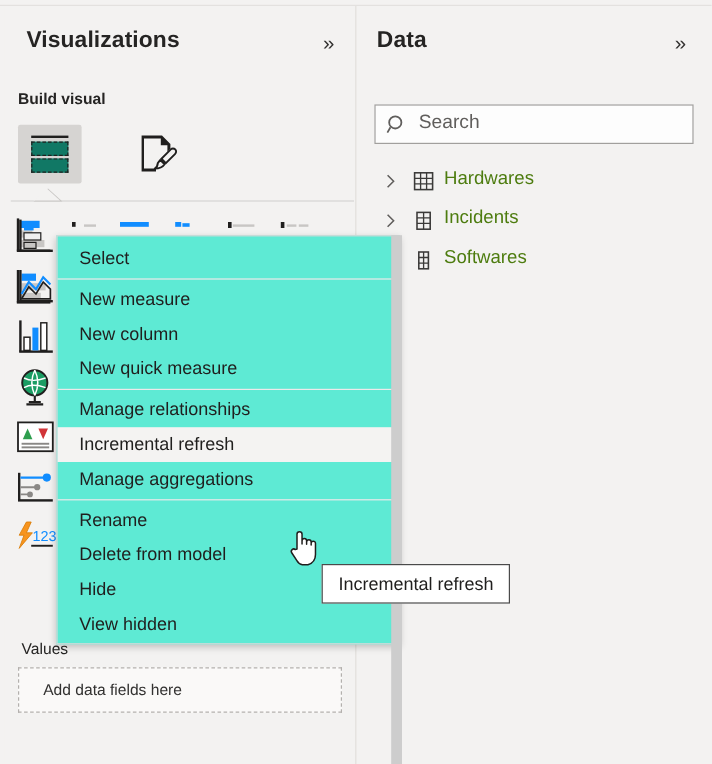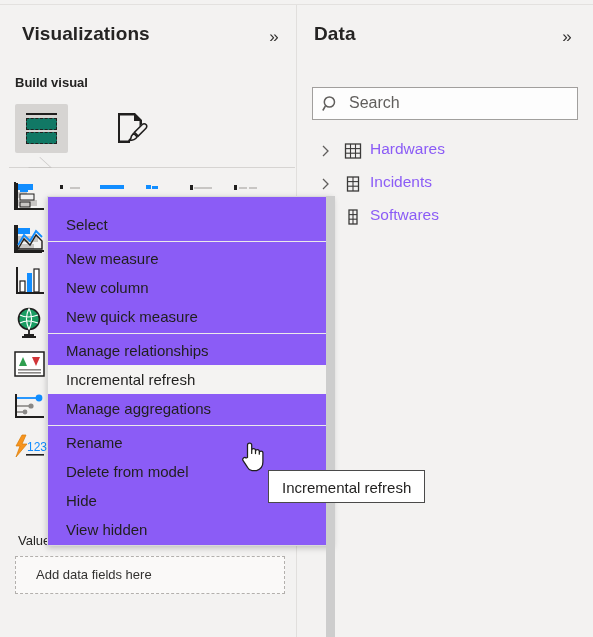--- a/index.html
+++ b/index.html
@@ -195,34 +195,34 @@
     position: absolute; left: 6px; top: 8px;
     width: 16px; height: 16px;
     color: #605e5c;
   }
   .tree-item .tbl-ico {
     position: absolute; left: 32px; top: 7px;
     width: 18px; height: 18px;
   }
   .tree-item .tlabel {
     position: absolute; left: 58px; top: 5px;
-    font-size: 15.5px; color: #8b5cf6;
+    font-size: 15.5px; color: #4d7c0f;
   }
 
   
   #context-menu {
     position: absolute;
     left: 47px; top: 196px;
     width: 286px;
-    background: #8b5cf6;
+    background: #5eead4;
     border: 1px solid #d9d9d9;
     box-shadow: 0 2px 6px rgba(0,0,0,.22);
     box-sizing: border-box;
     z-index: 40;
-    padding: 13px 0 1px 0;
+    padding: 4px 0 1px 0;
   }
   .cm-item {
     position: relative;
     height: 29px;
     line-height: 29px;
     padding-left: 18px;
     font-size: 15px;
     color: #201f1e;
     white-space: nowrap;
     cursor: default;

